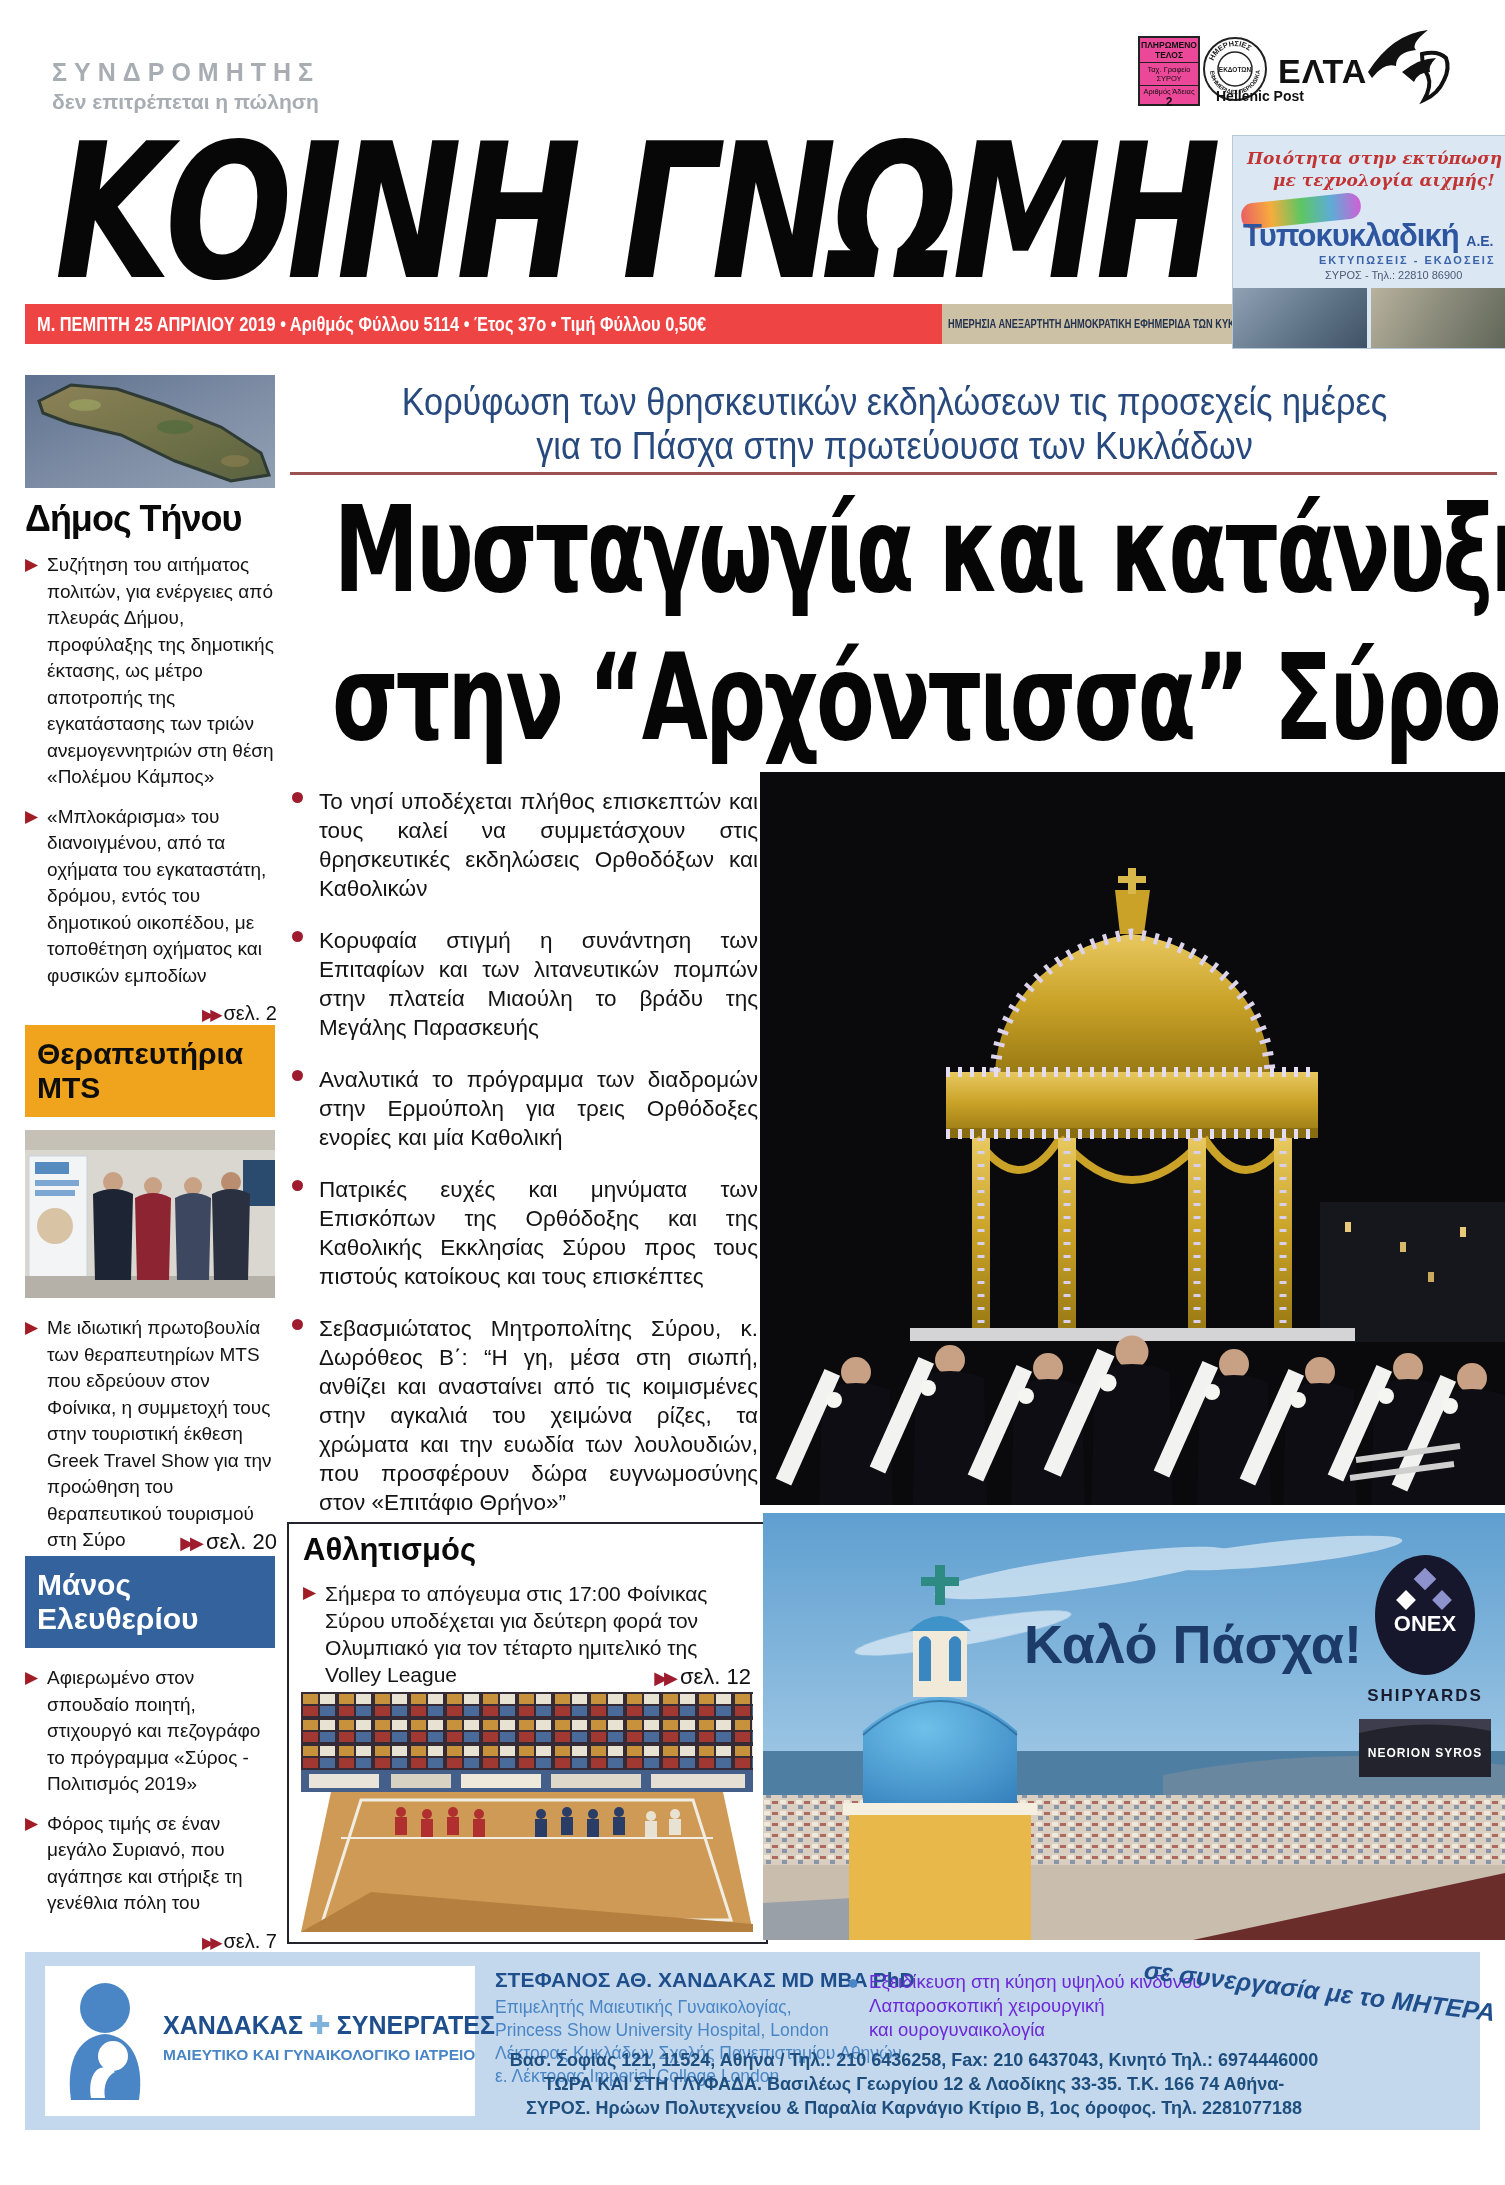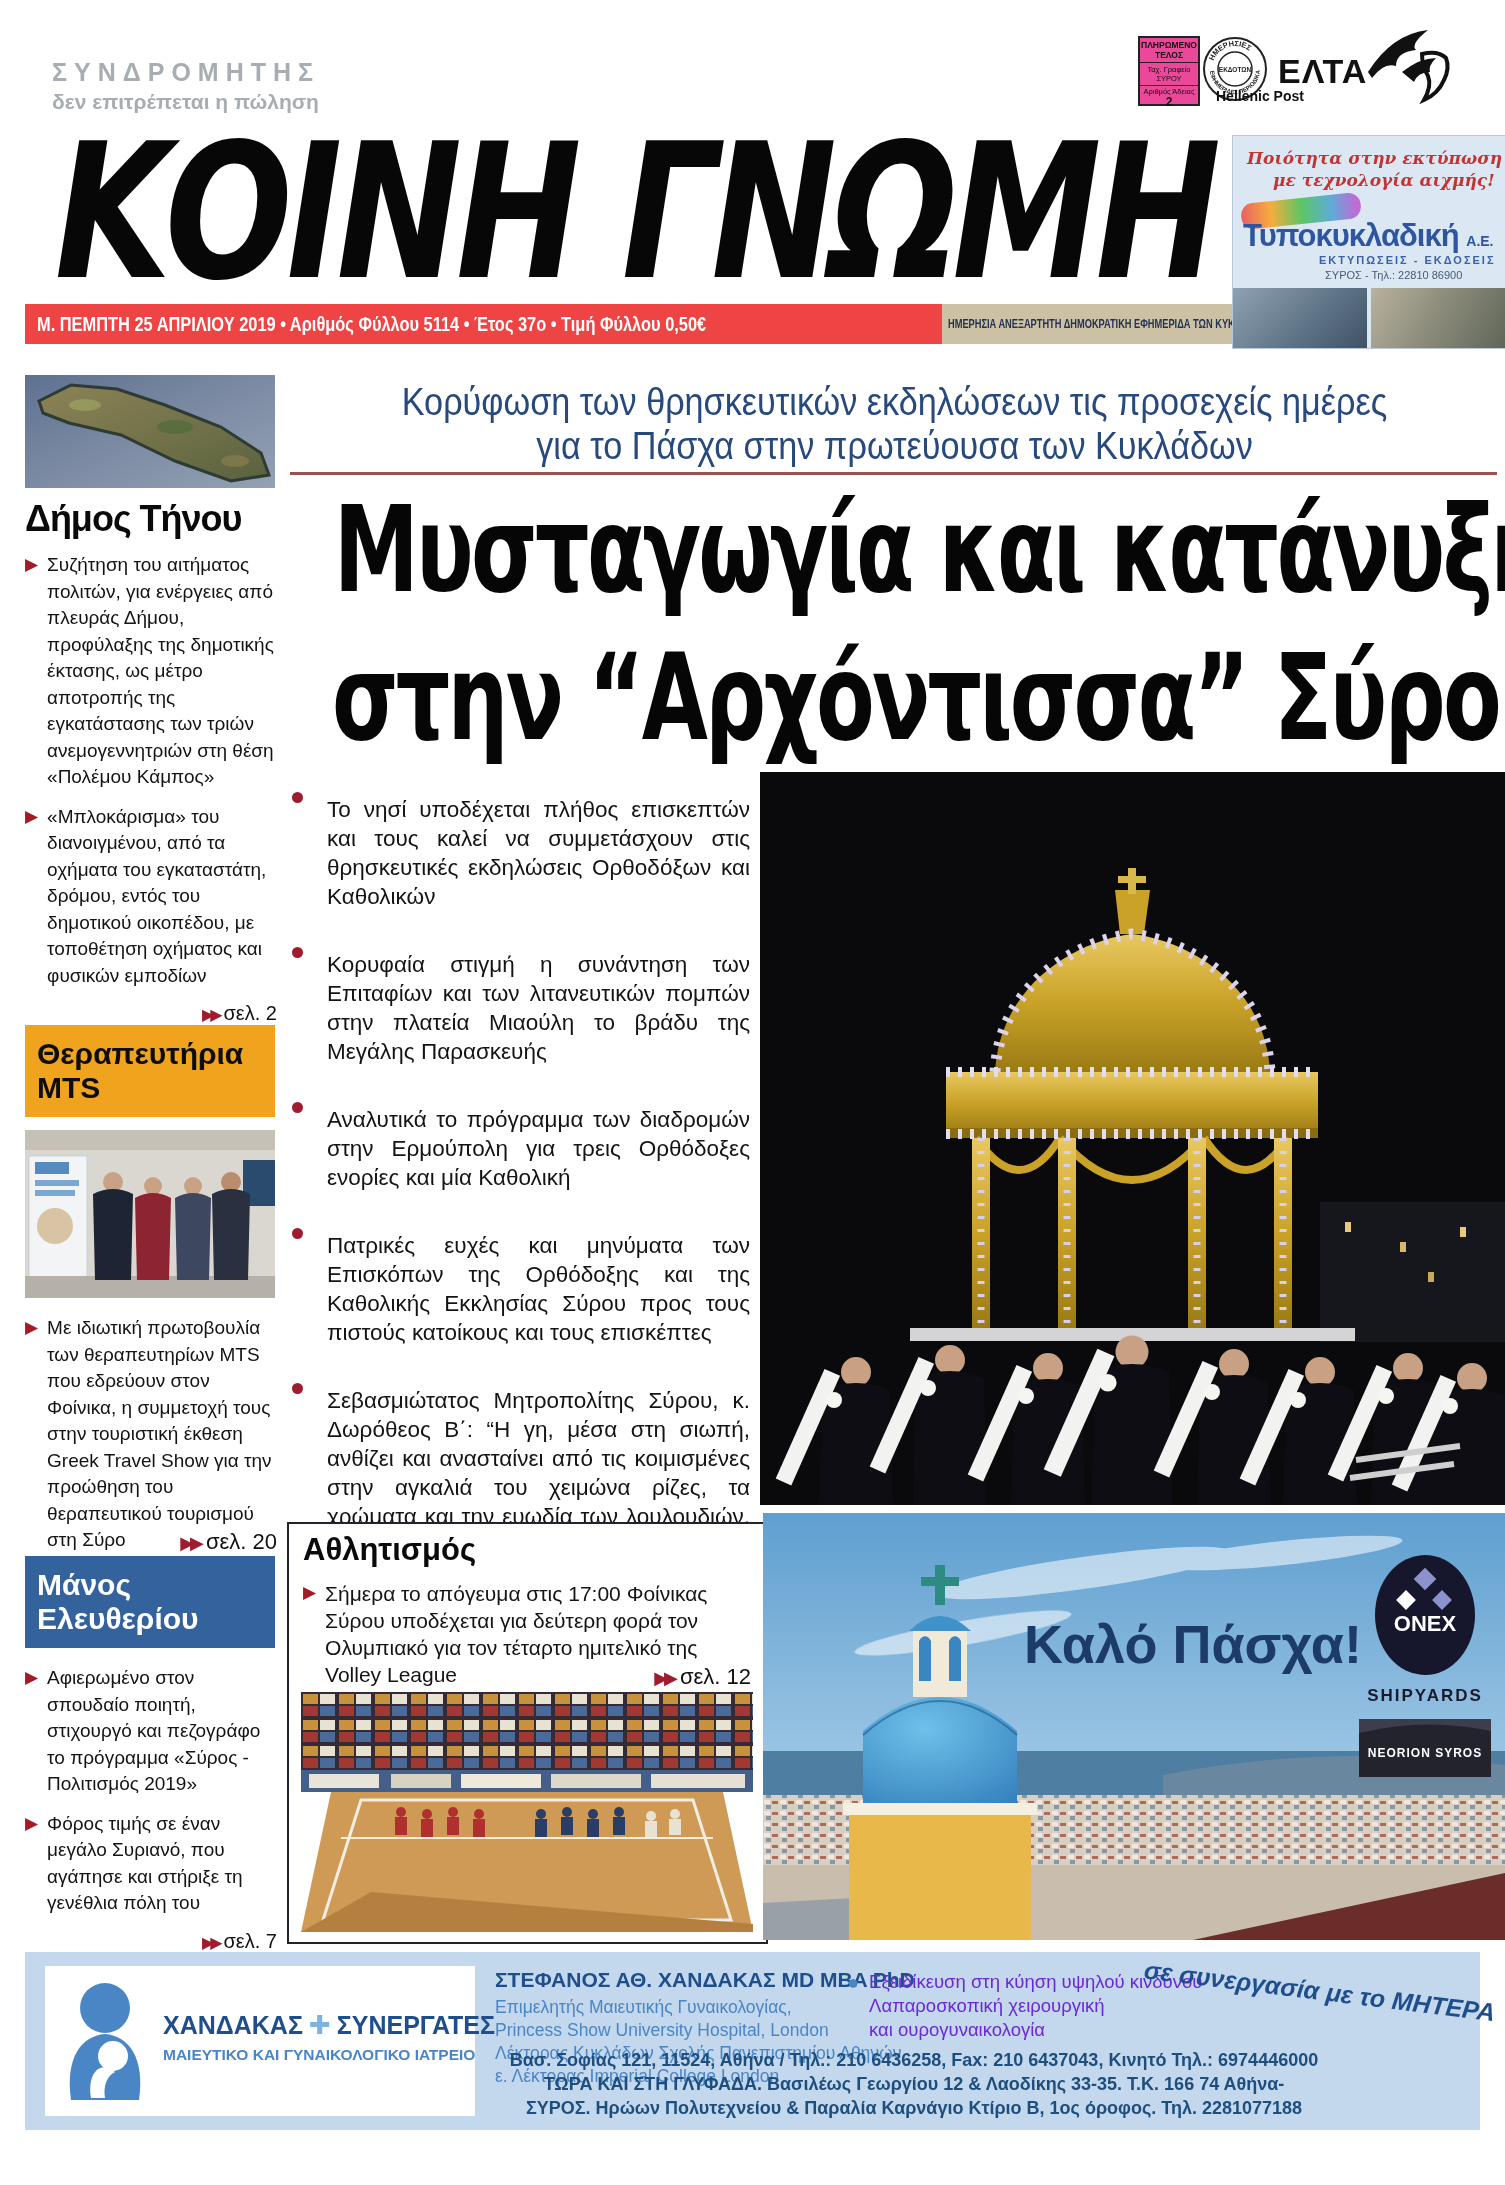--- a/index.html
+++ b/index.html
@@ -58,21 +58,21 @@
   .headline{left:288px;width:1210px;text-align:center;}
   .headline span{display:inline-block;font-family:"DejaVu Sans",sans-serif;font-weight:bold;color:#060606;
                  font-size:92px;line-height:100px;letter-spacing:-3px;white-space:nowrap;
                  transform:scale(0.93,1.3);transform-origin:center top;}
   .hl1{top:486px;} .hl2{top:634px;}
 
   
   .lead-bullets{left:292px;top:783px;width:470px;}
   .lbul{display:flex;margin-bottom:15px;}
   .lbul .dot{flex:none;width:11px;height:11px;border-radius:50%;background:#9e1c2d;margin:9px 12px 0 0;}
-  .lbul p{margin:12px;font-size:22.5px;line-height:29px;text-align:justify;color:#141414;}
+  .lbul p{margin:4px;font-size:22.5px;line-height:29px;text-align:justify;color:#141414;}
   .pref{white-space:nowrap;font-size:22px;color:#111;}
   .pref .arr{color:#9e1c2d;font-size:18px;letter-spacing:-4px;margin-right:6px;}
   .pref.fl{float:right;margin-top:2px;}
 
   
   .tinos-photo{left:25px;top:375px;width:250px;height:113px;}
   .tinos-title{left:25px;top:498px;font-size:36px;font-weight:bold;color:#0a0a0a;letter-spacing:-1px;}
   .sbul{display:flex;margin-bottom:13px;}
   .sbul .tri{flex:none;color:#a21c26;font-size:17px;line-height:26px;margin-right:9px;}
   .sbul p{margin:0;font-size:19px;line-height:26.5px;color:#141414;}

